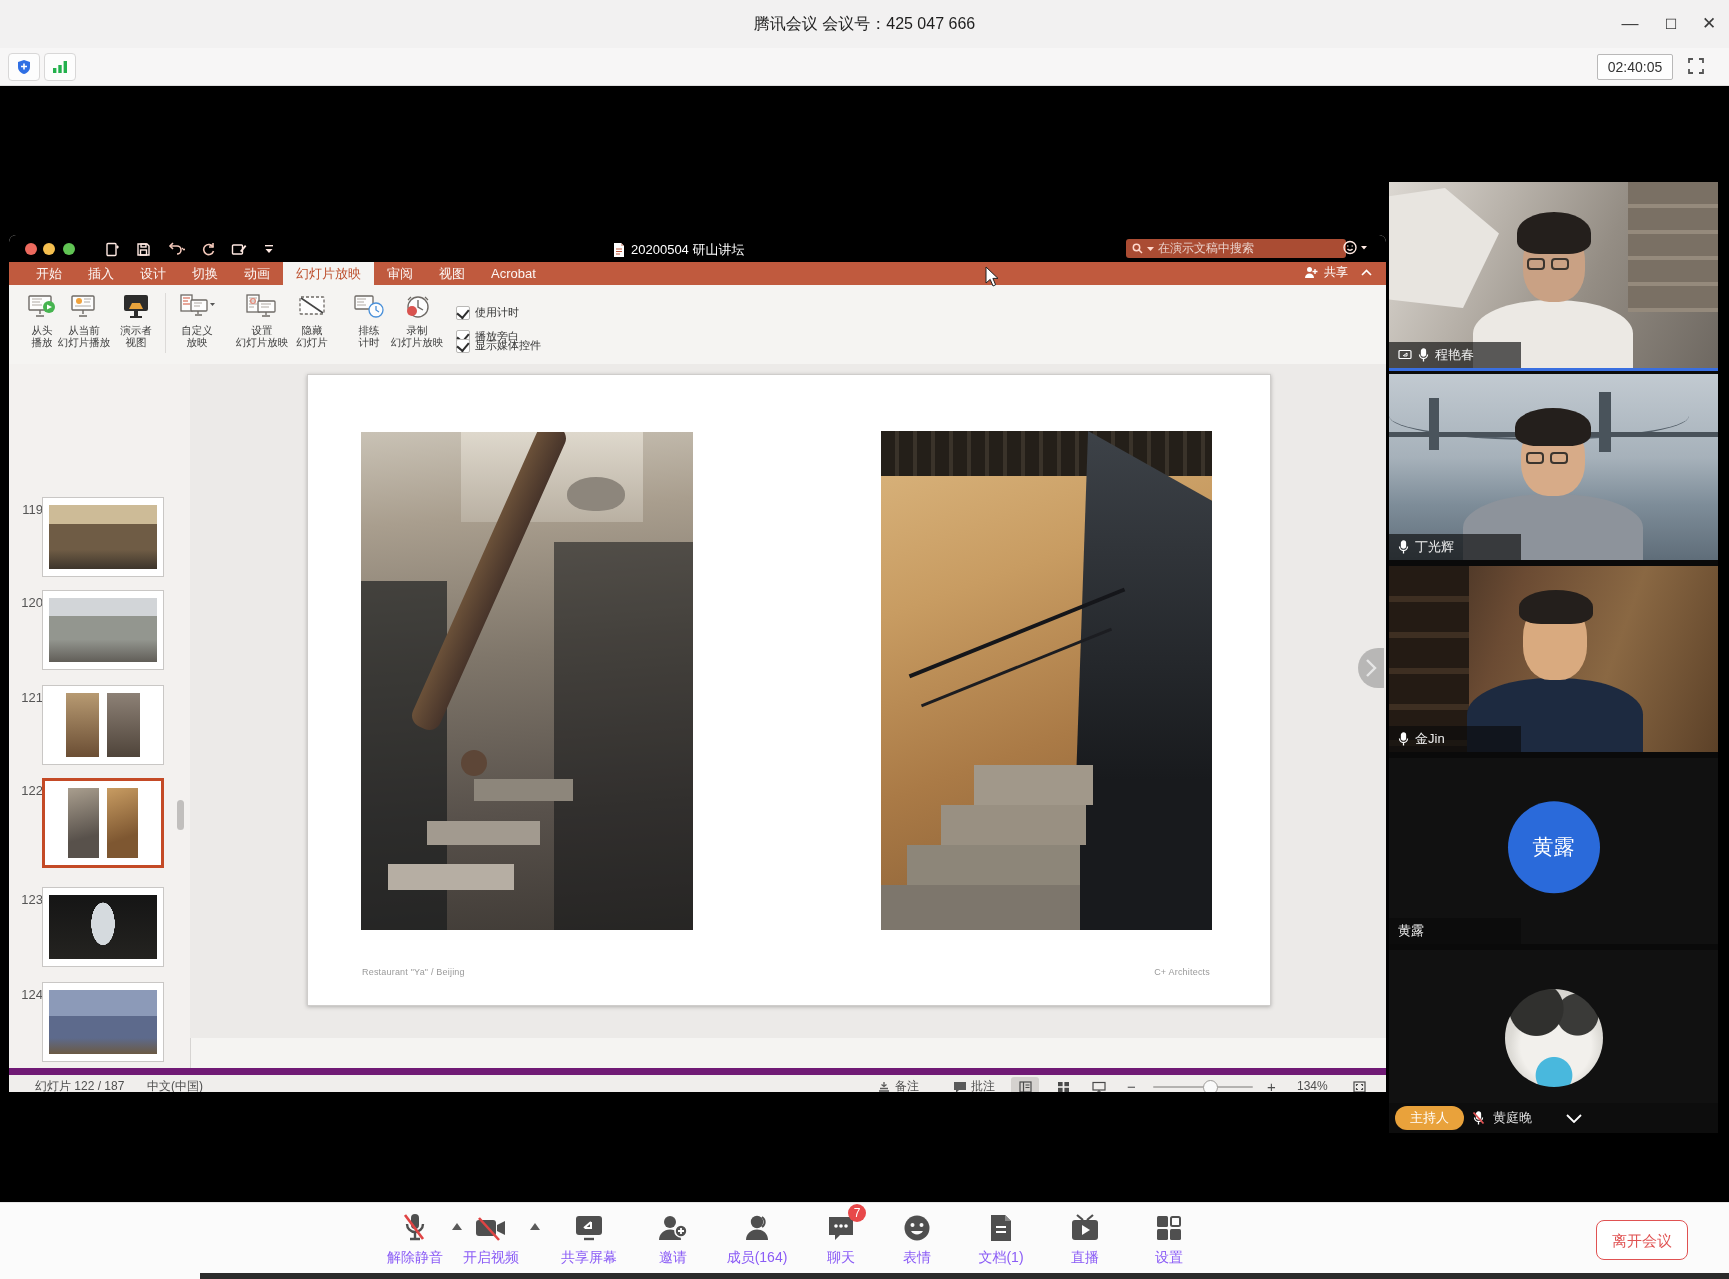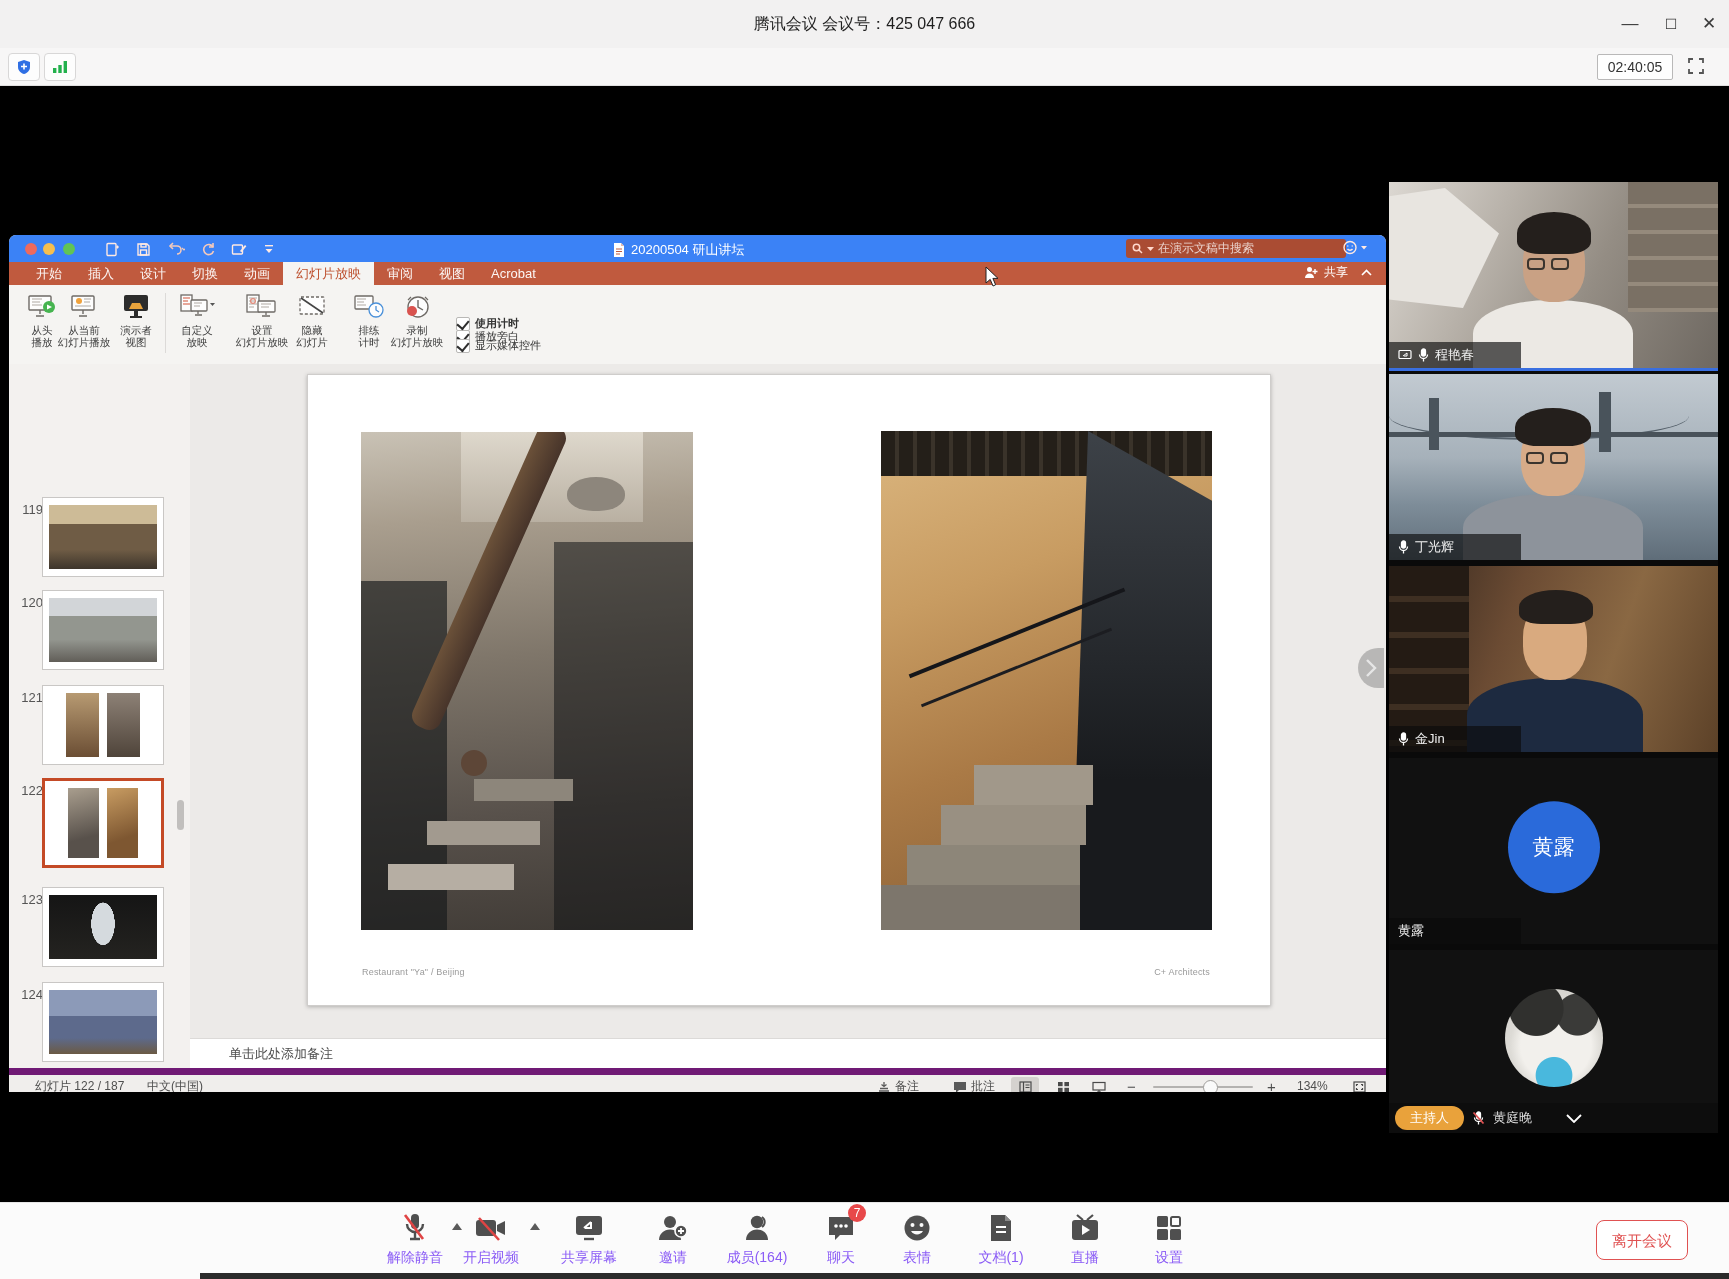--- a/index.html
+++ b/index.html
@@ -13,21 +13,21 @@
   .win-title{width:100%;text-align:center;line-height:48px;font-size:16px;color:#1f1f1f;}
   .win-ctrl{top:14px;width:20px;height:20px;color:#3c3c3c;font-size:17px;line-height:20px;text-align:center;cursor:default;}
 
   
   .meet-bar{left:0;top:48px;width:1729px;height:37px;background:#f7f6f6;border-bottom:1px solid #e0dfdf;}
   .mb-chip{top:5px;width:30px;height:26px;background:#fdfdfd;border:1px solid #d8d7d7;border-radius:4px;display:flex;align-items:center;justify-content:center;}
   .timer-box{left:1597px;top:6px;width:74px;height:24px;background:#fefefe;border:1px solid #b9b8b8;border-radius:2px;
              font-size:14px;color:#333;text-align:center;line-height:24px;}
   
   .ppt{left:9px;top:235px;width:1377px;height:857px;background:#f5f4f2;border-radius:7px 7px 0 0;overflow:hidden;}
-  .ppt-titlebar{left:0;top:0;width:100%;height:27px;background:#3b82f6;}
+  .ppt-titlebar{left:0;top:0;width:100%;height:27px;background:#000000;}
   .light{top:8px;width:12px;height:12px;border-radius:50%;}
   .ppt-tb-icons{left:96px;top:5px;display:flex;gap:16px;align-items:center;height:18px;}
   .ppt-doc-title{left:604px;top:6px;display:flex;gap:6px;align-items:center;color:#fff;font-size:13px;}
   .ppt-search{left:1117px;top:4px;width:208px;height:19px;background:#aa4c33;border-radius:3px;display:flex;align-items:center;
               gap:4px;padding:0 6px;color:rgba(255,255,255,.75);font-size:12px;}
   .ppt-tabs{left:0;top:27px;width:100%;height:23px;background:#c05a3e;display:flex;align-items:stretch;padding-left:14px;box-sizing:border-box;}
   .ppt-tab{color:rgba(255,255,255,.95);font-size:13px;line-height:23px;padding:0 13px;cursor:default;}
   .ppt-tab.sel{background:#f5f4f2;color:#bd4f2d;border-radius:0;}
   .share-cluster{right:14px;top:2px;display:flex;align-items:center;gap:5px;color:#fff;font-size:12px;position:absolute;}
   
@@ -365,21 +365,21 @@
         </div>
       <div class="rb-lab">
           <div>录制</div>
           <div>幻灯片放映</div>
         </div>
     </div>
     <div class="rb-check" style="top:8px;margin-top:36px;">
         <span class="cbx"></span>
         <span>播放旁白</span>
       </div>
-    <div class="rb-check" style="top:31px;font-weight:bold;">
+    <div class="rb-check" style="top:20px;">
         <span class="cbx"></span>
         <span>使用计时</span>
       </div>
     <div class="rb-check" style="top:53px;">
         <span class="cbx"></span>
         <span>显示媒体控件</span>
       </div>
   </div>
 
   <div class="abs thumbs">
@@ -442,23 +442,20 @@
         <div class="s4"></div>
           <div class="s3"></div>
           <div class="s2"></div>
           <div class="s1"></div>
       </div>
       <div class="caption" style="left:54px;">Restaurant "Ya" / Beijing</div>
       <div class="caption" style="right:60px;">C+ Architects</div>
     </div>
   </div>
 
-  <div class="abs notes">
-    <span>单击此处添加备注</span>
-  </div>
 
   <div class="abs statusbar">
     <div class="sb-item" style="left:26px;">幻灯片 122 / 187</div>
     <div class="sb-item" style="left:138px;">中文(中国)</div>
     <div class="sb-item" style="left:868px;">
       <svg width="14" height="12" viewBox="0 0 14 12" fill="none" stroke="#5a5a5a" stroke-width="1.3">
           <path d="M2 10h10M3 7.5h8M7 1v4M4.5 3.5L7 5.5l2.5-2"></path>
         </svg>
       <span>备注</span>
     </div>

